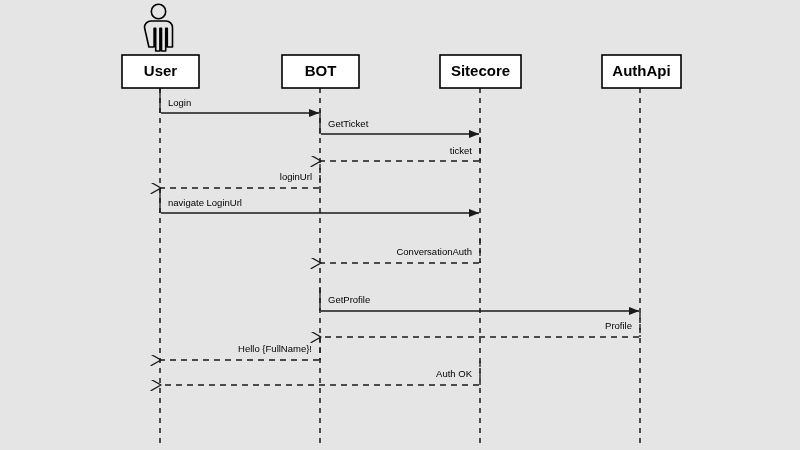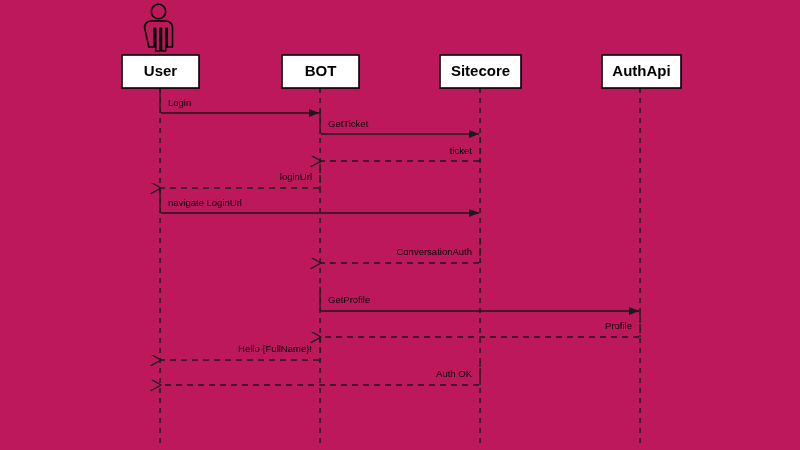--- a/index.html
+++ b/index.html
@@ -8,21 +8,21 @@
     padding: 0;
     background: #ffffff;
   }
   body {
     font-family: "Liberation Sans", sans-serif;
   }
   #canvas {
     position: relative;
     width: 800px;
     height: 450px;
-    background: #be185d;
+    background: #e5e5e5;
     overflow: hidden;
   }
   #diagram-svg {
     position: absolute;
     top: 0;
     left: 0;
     width: 800px;
     height: 450px;
   }
   .participant-box rect {

